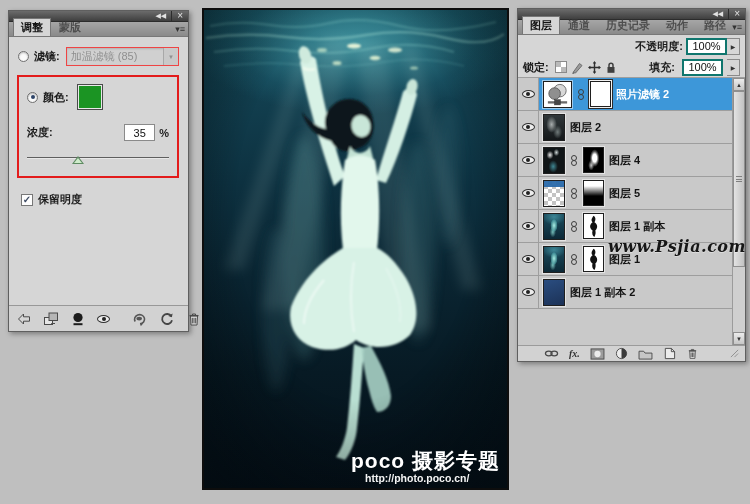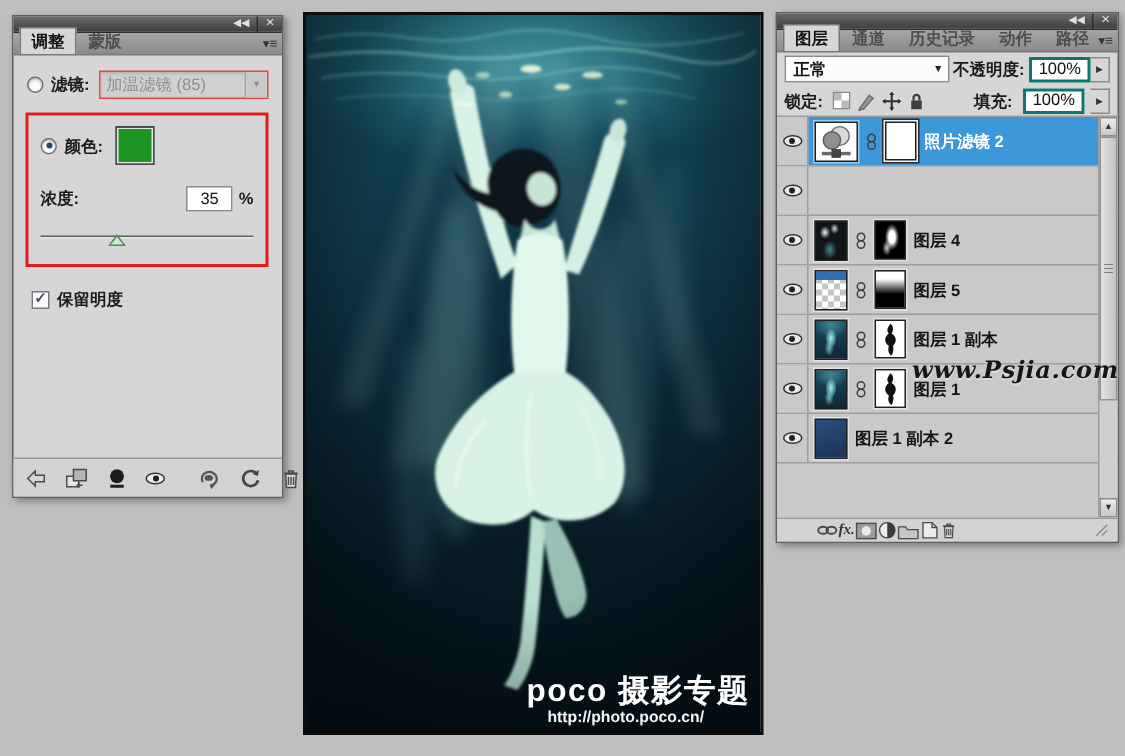--- a/index.html
+++ b/index.html
@@ -148,21 +148,21 @@
   .sc-btn { position:absolute; left:0; right:0; height:13px; background:linear-gradient(#ececec,#c6c6c6);
             border:1px solid #8f8f8f; font-size:6px; color:#333; display:flex; align-items:center;
             justify-content:center; }
   .sc-btn.up { top:0; } .sc-btn.down { bottom:0; }
   .sc-thumb { position:absolute; left:0; right:0; top:13px; height:176px;
               background:linear-gradient(90deg,#e3e3e3,#c2c2c2); border:1px solid #8f8f8f; }
   .sc-thumb::after { content:""; position:absolute; left:2px; right:2px; top:50%; margin-top:-3px; height:6px;
               background:repeating-linear-gradient(#7f7f7f 0 1px, transparent 1px 2.6px); }
 
   .layers-toolbar { position:absolute; left:0; right:0; bottom:0; height:16px; border-top:1px solid #9b9b9b;
-                    background:#d2d2d2; display:flex; align-items:center; padding:0 6px 0 26px; }
+                    background:#d2d2d2; display:flex; align-items:center; gap:10px; padding:0 6px 0 26px; }
   .fx { font-size:10px; font-weight:bold; font-style:italic; color:#333;
         font-family:"Liberation Serif", serif; }
   .grip { margin-left:auto; }
 
   
   .psjia { position:absolute; left:608px; top:237px; z-index:9;
            font-family:"DejaVu Serif", serif; font-style:italic; font-weight:bold;
            font-size:16px; color:#161616; letter-spacing:.5px; text-shadow:0 1px 0 rgba(255,255,255,.35); }
 </style>
 </head>
@@ -344,24 +344,20 @@
     <div class="tabbar">
       <div class="tab active">图层</div>
       <div class="tab">通道</div>
       <div class="tab">历史记录</div>
       <div class="tab">动作</div>
       <div class="tab">路径</div>
       <div class="panel-menu">▾≡</div>
     </div>
 
     <div class="blend-row">
-      <div class="blend-select">
-        <span>正常</span>
-        <span class="dd-caret">▼</span>
-      </div>
       <span class="mini-label" style="margin-left:auto">不透明度:</span>
       <span class="val-box" style="margin-left:3px">100%</span>
       <span class="spin-btn">▶</span>
     </div>
 
     <div class="lock-row">
       <span class="mini-label">锁定:</span>
       <span class="lock-icons">
         <span class="icon-btn">
           <svg width="12" height="12" viewBox="0 0 12 12">
@@ -415,20 +411,24 @@
             </span>
           <span class="mask active-mask"></span>
           <span class="lname">照片滤镜 2</span>
         </span>
       </div>
 
       <div class="lrow">
         <span class="eyecell">
             <span class="eye"></span>
           </span>
+        <span class="row-main">
+          <span class="lthumb t-layer2"></span>
+          <span class="lname">图层 2</span>
+        </span>
       </div>
 
       <div class="lrow">
         <span class="eyecell">
             <span class="eye"></span>
           </span>
         <span class="row-main">
           <span class="lthumb t-layer4"></span>
           <span class="linkchain">
               <i></i>

